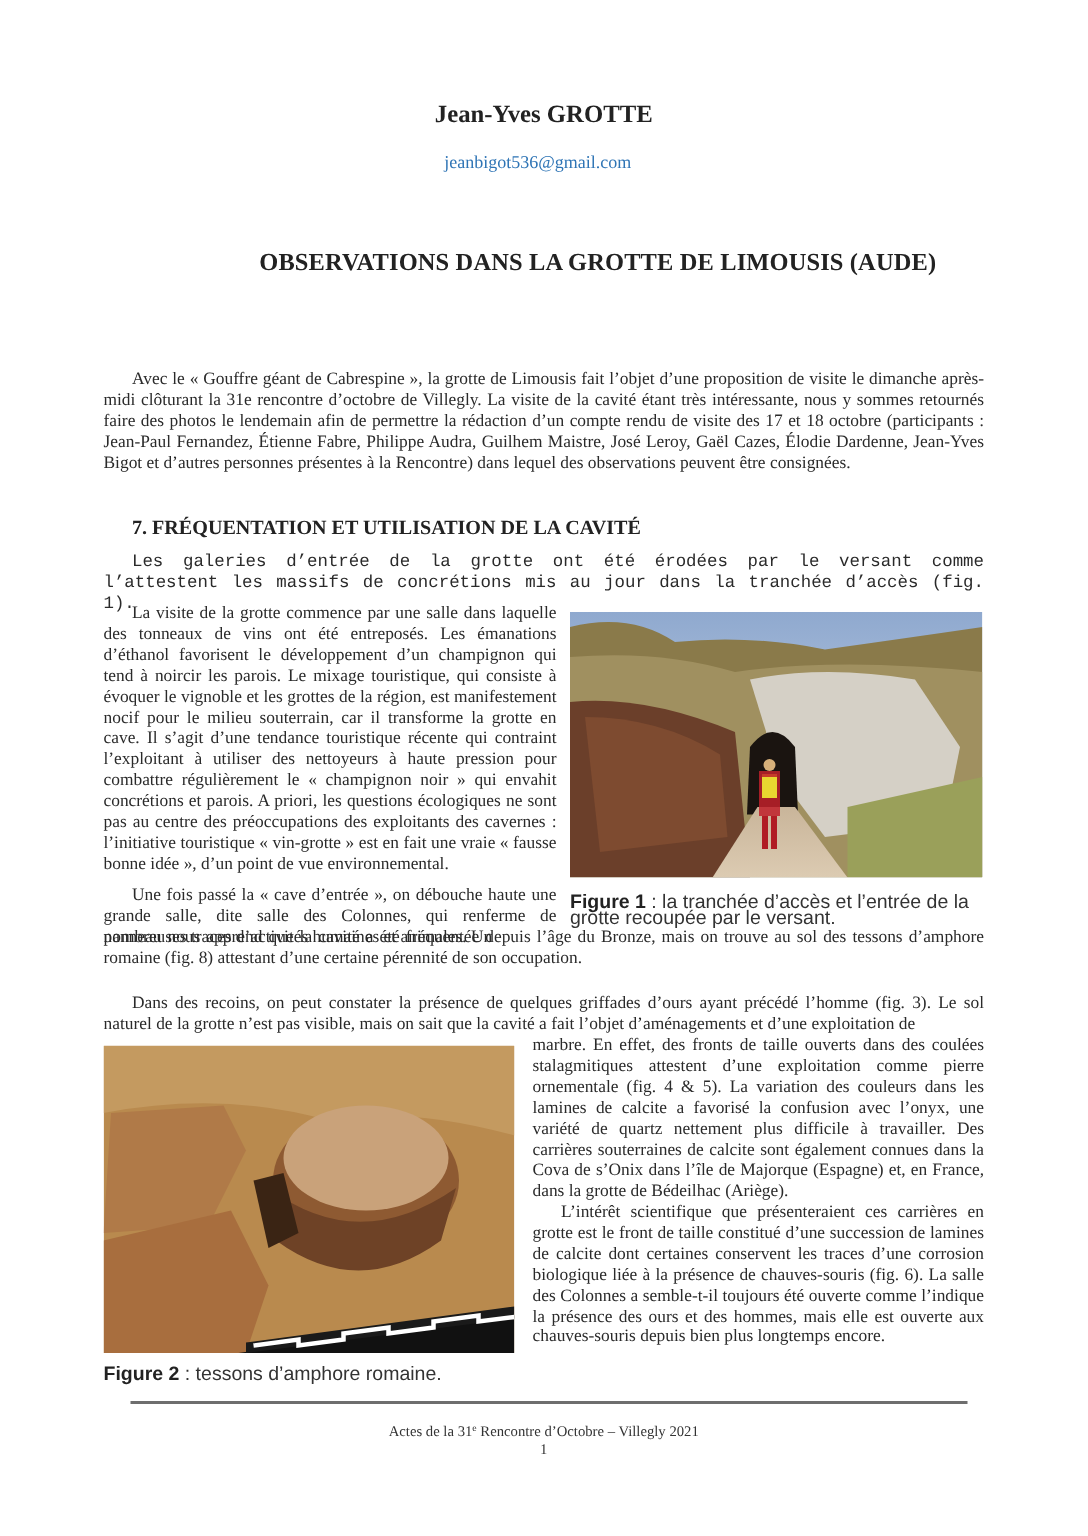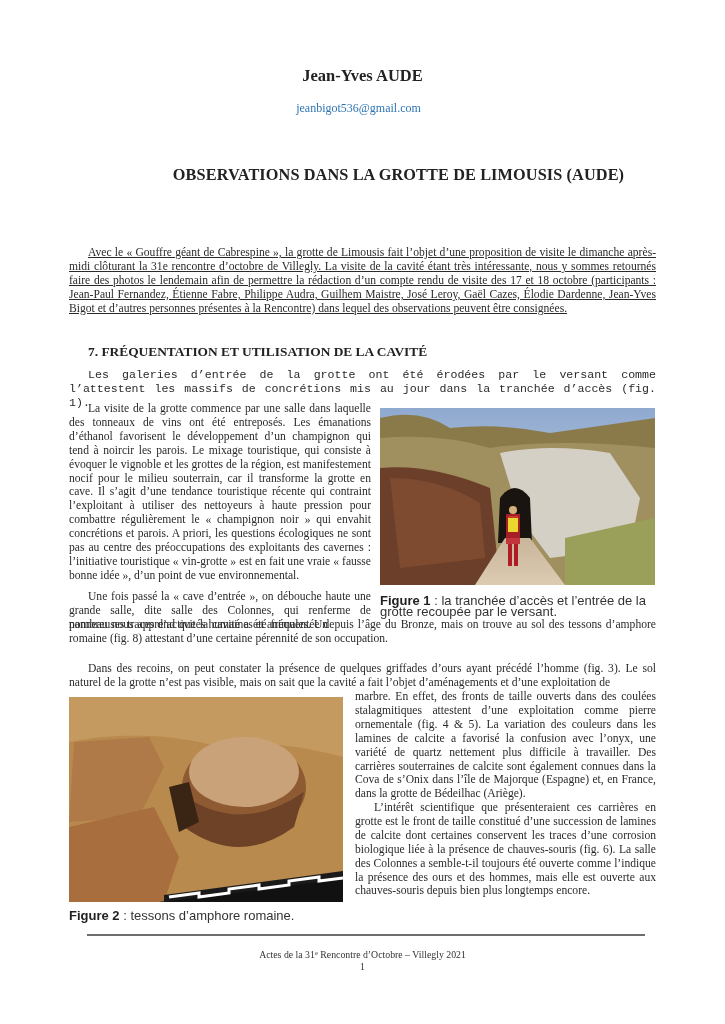--- a/index.html
+++ b/index.html
@@ -7,21 +7,21 @@
          font-family: "Liberation Serif", serif; color: #222; }
   .abs { position: absolute; }
   .author { top: 66px; left: 0; width: 725px; text-align: center;
             font-weight: bold; font-size: 16.5px; color: #222; }
   .email { top: 101px; left: 0; width: 717px; text-align: center;
            font-size: 12px; color: #2e74b5; text-decoration: none; }
   .title { top: 165px; left: 0; width: 725px; text-align: center;
            font-weight: bold; font-size: 16.3px; color: #222; letter-spacing: 0.1px; padding-left: 36px; }
   .para { font-size: 11.6px; line-height: 13.9px; text-align: justify; color: #2a2a2a; }
   .indent { text-indent: 19px; }
-  .p-intro { top: 246px; left: 69px; width: 587px; text-decoration: underline; }
+  .p-intro { top: 246px; left: 69px; width: 587px; }
   .h1 { top: 344px; left: 88px; font-weight: bold; font-size: 13.4px; color: #222; }
   .p-galeries { top: 368px; left: 69px; width: 587px; font-family: Liberation Mono, monospace; }
   .p-visite { top: 402px; left: 69px; width: 302px; }
   .p-unefois { top: 590px; left: 69px; width: 302px; }
   .p-panneau { top: 618px; left: 69px; width: 587px; }
   .p-recoins { top: 662px; left: 69px; width: 587px; }
   .p-marbre { top: 690px; left: 355px; width: 301px; }
   .p-interet { top: 801px; left: 355px; width: 301px; }
   .fig1 { top: 408px; left: 380px; width: 275px; height: 177px; overflow: hidden; }
   .fig2 { top: 697px; left: 69px; width: 274px; height: 205px; overflow: hidden; }
@@ -30,21 +30,21 @@
   .cap1 { top: 595px; left: 380px; width: 278px; }
   .cap2 { top: 910px; left: 69px; width: 280px; }
   .rule { top: 934px; left: 87px; width: 558px; height: 2px; background: #6e6e6e; }
   .footer { top: 947px; left: 0; width: 725px; text-align: center; font-size: 9.8px; line-height: 12px; color: #333; }
   sup { font-size: 6.5px; vertical-align: 3px; }
   svg { display: block; }
 </style>
 </head>
 <body>
 
-<div class="abs author">Jean-Yves AUDE</div>
+<div class="abs author">Jean-Yves GROTTE</div>
 <a class="abs email">jeanbigot536@gmail.com</a>
 <div class="abs title">OBSERVATIONS DANS LA GROTTE DE LIMOUSIS (AUDE)</div>
 
 <p class="abs para indent p-intro" style="margin:0">Avec le « Gouffre géant de Cabrespine », la grotte de Limousis fait l’objet d’une proposition de visite le dimanche après-midi clôturant la 31e rencontre d’octobre de Villegly. La visite de la cavité étant très intéressante, nous y sommes retournés faire des photos le lendemain afin de permettre la rédaction d’un compte rendu de visite des 17 et 18 octobre (participants : Jean-Paul Fernandez, Étienne Fabre, Philippe Audra, Guilhem Maistre, José Leroy, Gaël Cazes, Élodie Dardenne, Jean-Yves Bigot et d’autres personnes présentes à la Rencontre) dans lequel des observations peuvent être consignées.</p>
 
 <div class="abs h1">7. FRÉQUENTATION ET UTILISATION DE LA CAVITÉ</div>
 
 <p class="abs para indent p-galeries" style="margin:0">Les galeries d’entrée de la grotte ont été érodées par le versant comme l’attestent les massifs de concrétions mis au jour dans la tranchée d’accès (fig. 1).</p>
 <p class="abs para indent p-visite" style="margin:0">La visite de la grotte commence par une salle dans laquelle des tonneaux de vins ont été entreposés. Les émanations d’éthanol favorisent le développement d’un champignon qui tend à noircir les parois. Le mixage touristique, qui consiste à évoquer le vignoble et les grottes de la région, est manifestement nocif pour le milieu souterrain, car il transforme la grotte en cave. Il s’agit d’une tendance touristique récente qui contraint l’exploitant à utiliser des nettoyeurs à haute pression pour combattre régulièrement le « champignon noir » qui envahit concrétions et parois. A priori, les questions écologiques ne sont pas au centre des préoccupations des exploitants des cavernes : l’initiative touristique « vin-grotte » est en fait une vraie « fausse bonne idée », d’un point de vue environnemental.</p>
 

